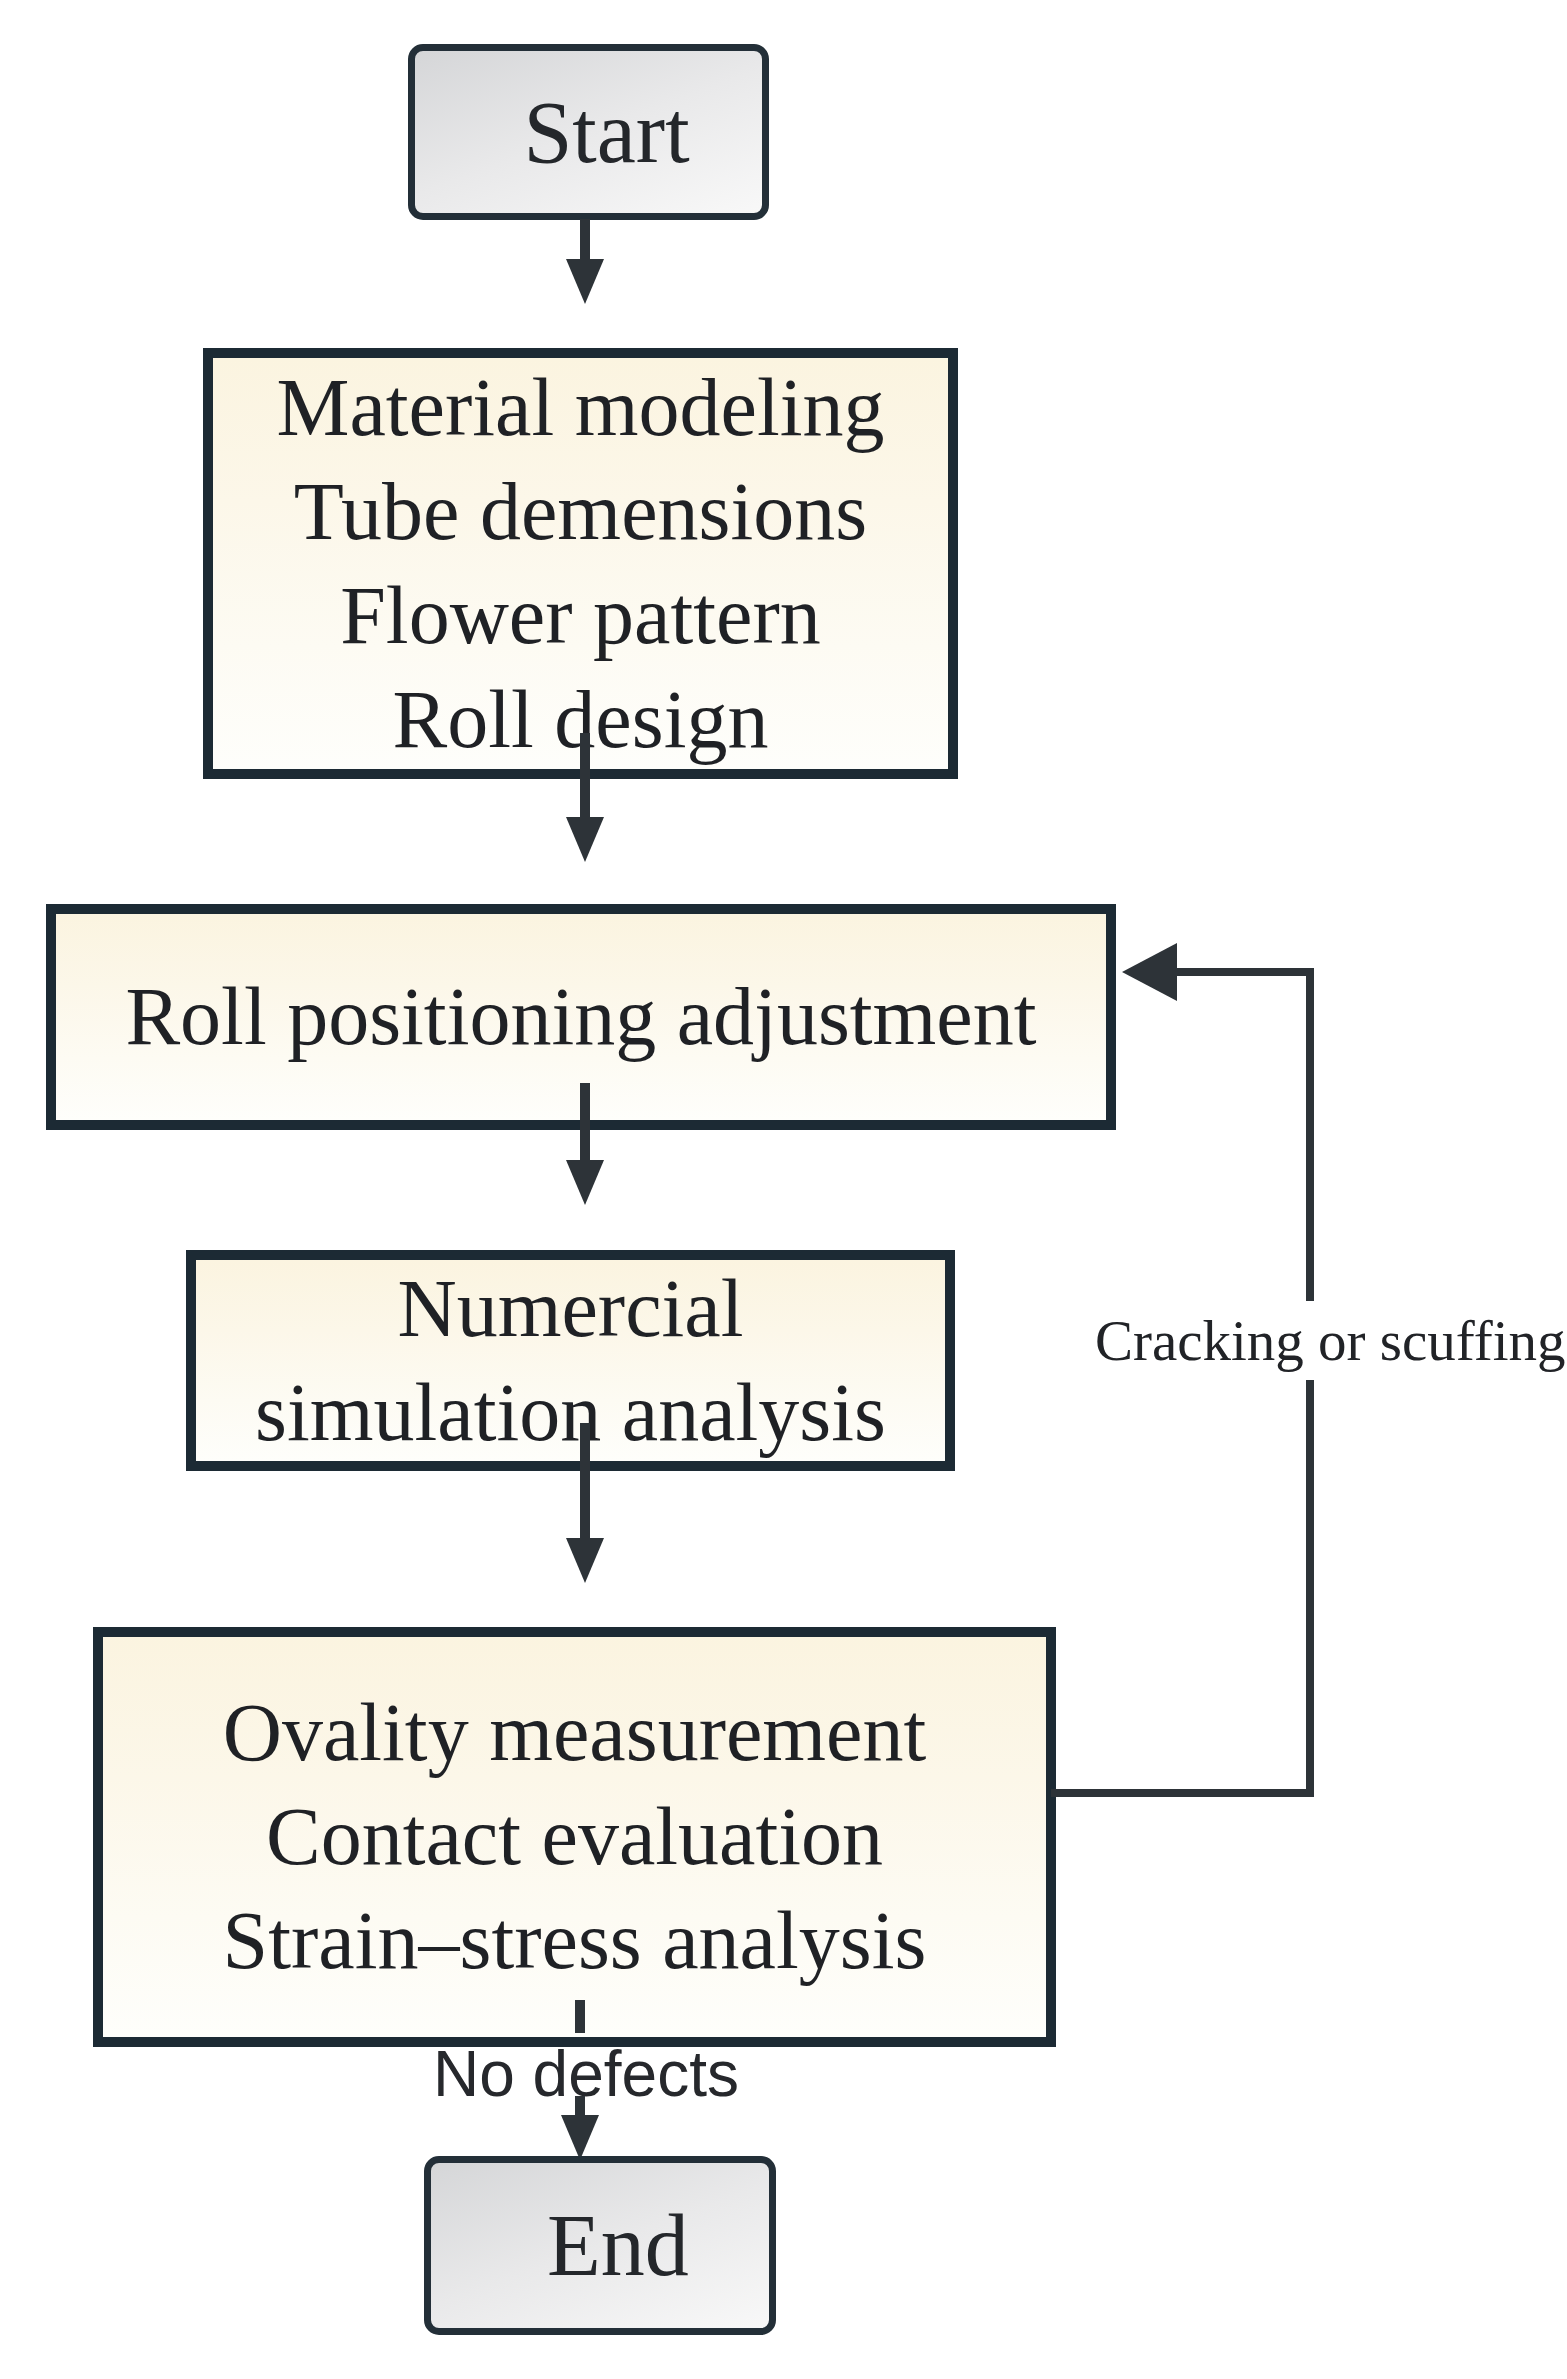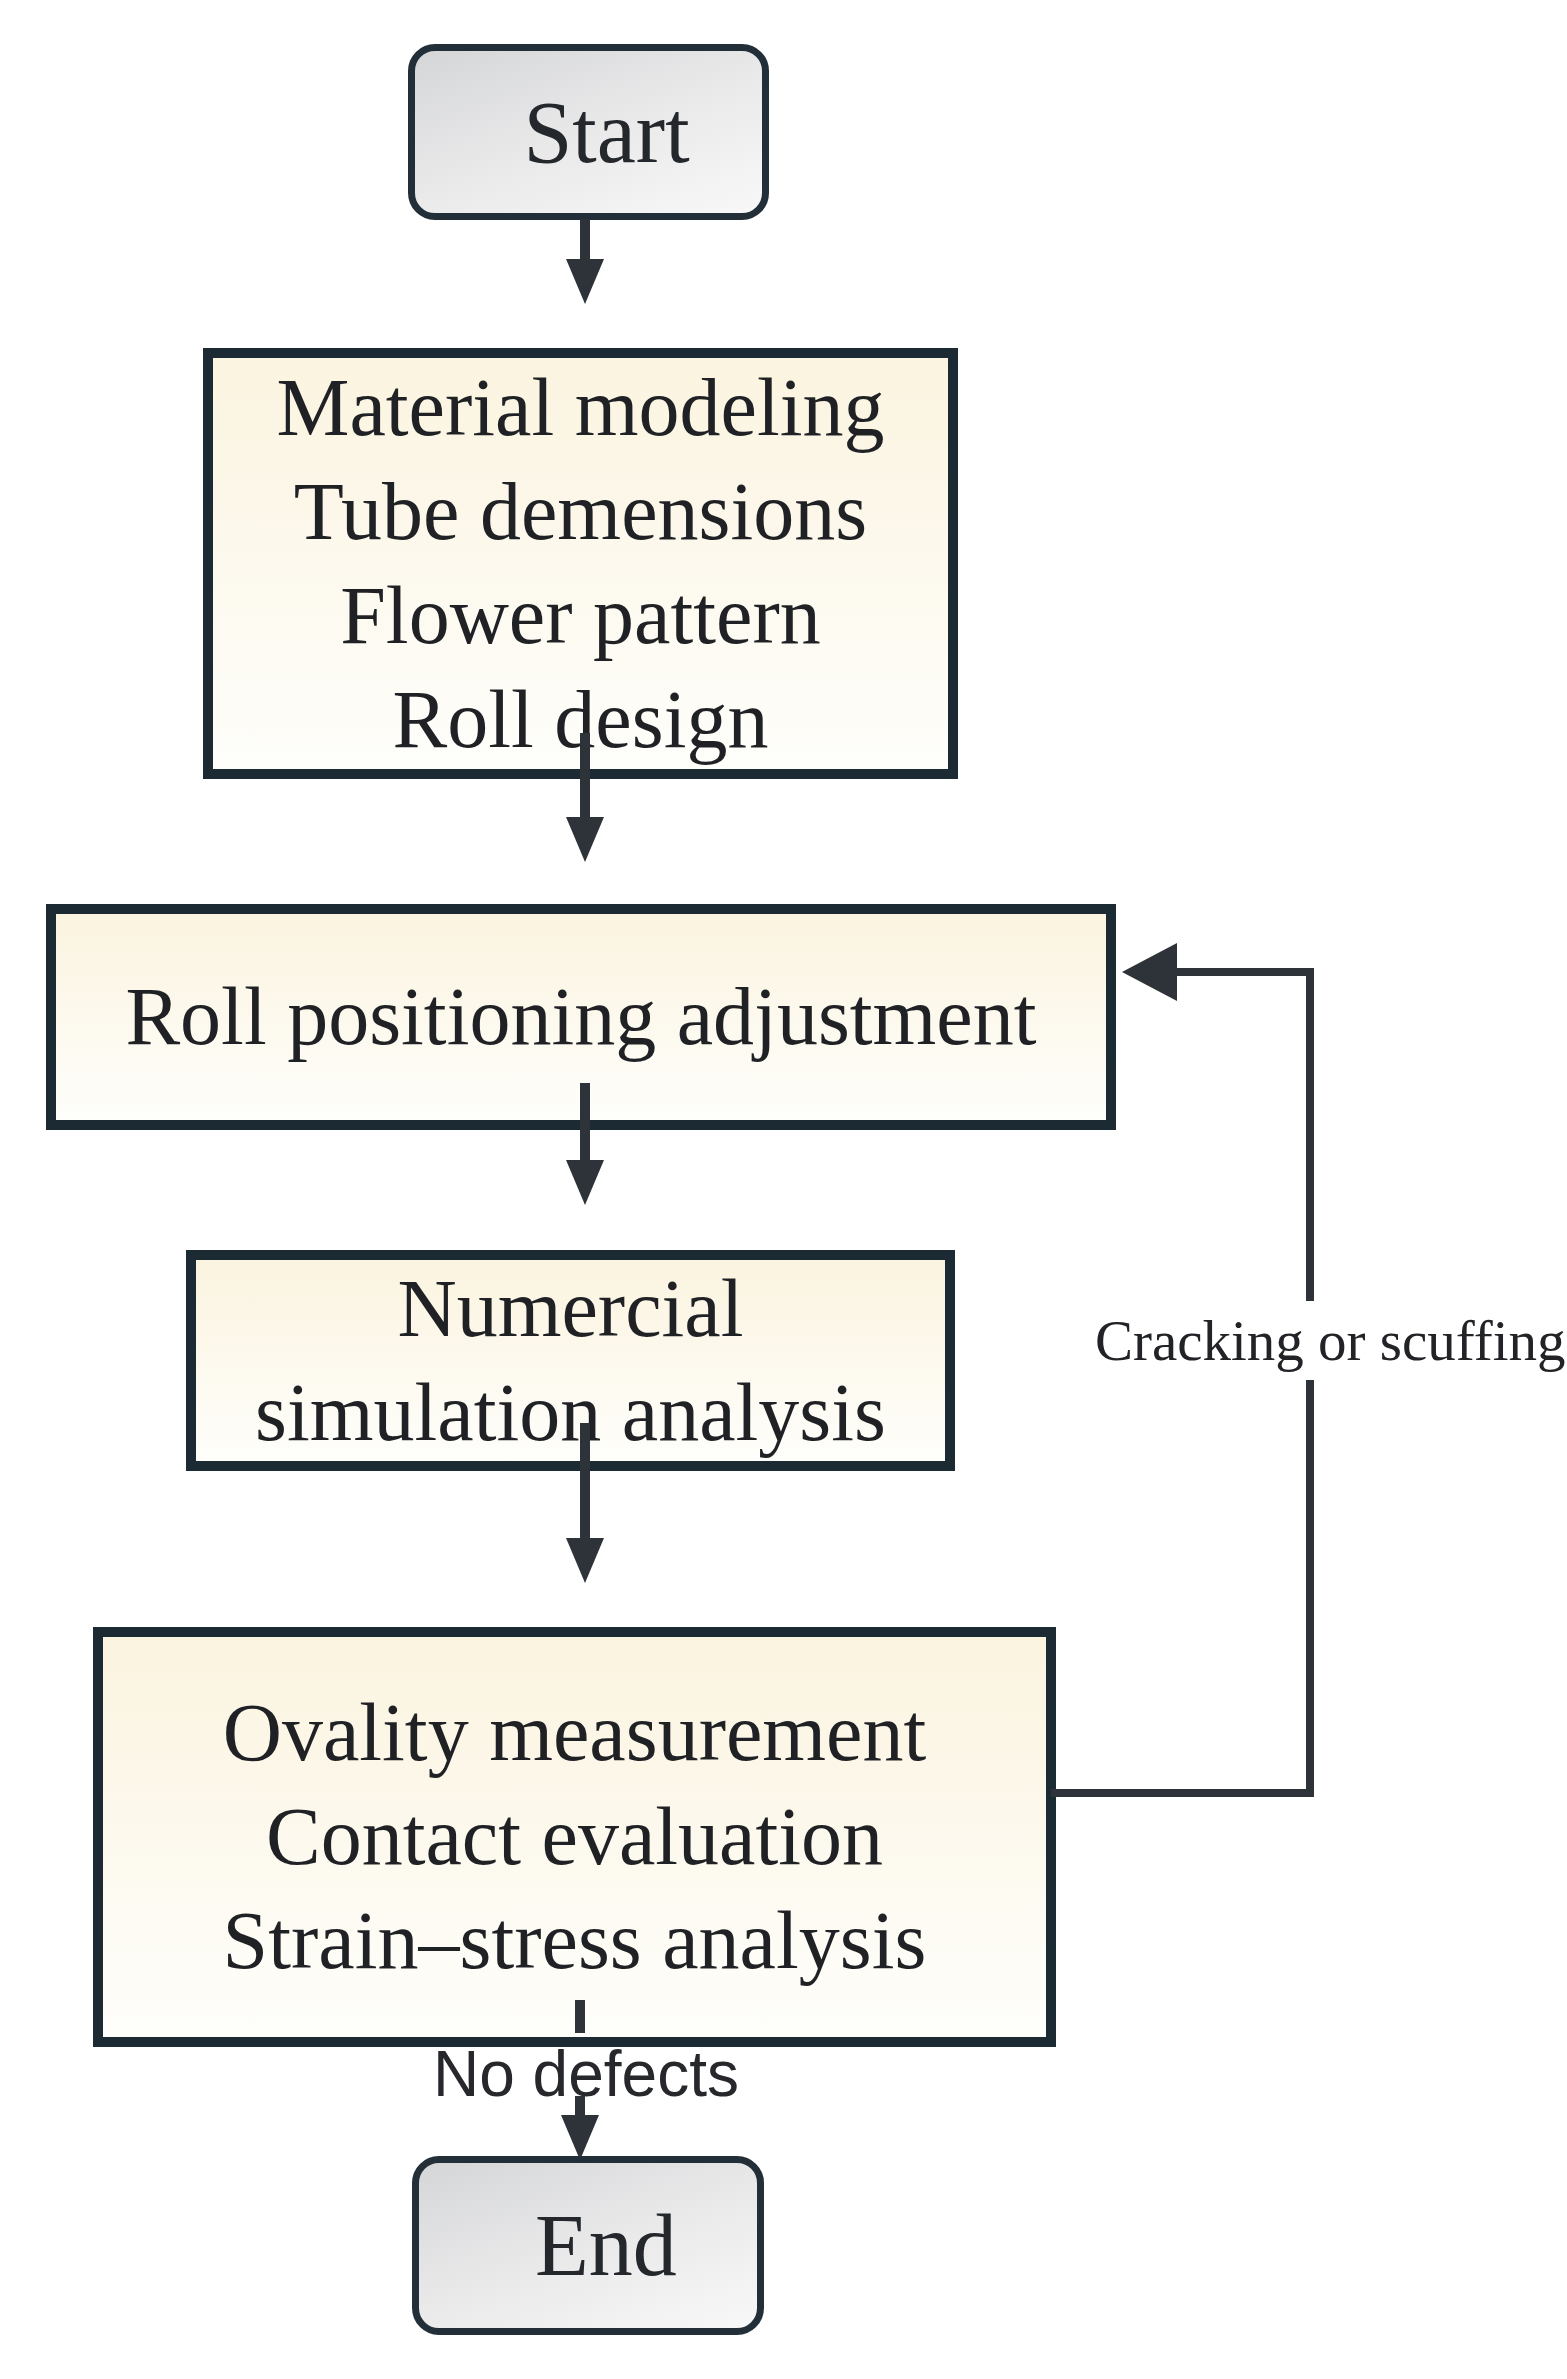--- a/index.html
+++ b/index.html
@@ -34,21 +34,21 @@
   .node-box .line {
     line-height: 104px;
     white-space: nowrap;
   }
 
   
   .stadium {
     position: absolute;
     box-sizing: border-box;
     border: 7.8px solid #232f38;
-    border-radius: 27px;
+    border-radius: 15px;
     background: linear-gradient(160deg, #d5d6d8 0%, #e9e9ea 50%, #f8f8f8 100%);
     display: flex;
     align-items: center;
     justify-content: center;
     color: #24272b;
     font-family: "Liberation Serif", "DejaVu Serif", serif;
     font-size: 88px;
     padding-left: 36px;
   }
 
@@ -157,18 +157,18 @@
   <div class="head-left" style="left:1122px; top:943px;"></div>
   <div class="edge-label-serif" style="left:1063px; top:1308px; width:490px;">
     <span>Cracking or scuffing</span>
   </div>
 
   <div class="vshaft" style="left:575px; top:2000px; height:33px;"></div>
   <div class="edge-label-sans" style="left:433px; top:2037px; width:294px;">No defects</div>
   <div class="vshaft" style="left:575px; top:2096px; height:23.5px;"></div>
   <div class="head-down" style="left:561px; top:2115px;"></div>
 
-  <div class="stadium" style="left:412px; top:2156px; width:352px; height:179px;">
+  <div class="stadium" style="left:424px; top:2156px; width:352px; height:179px;">
     <span>End</span>
   </div>
 
 </div>
 
 
 </body></html>

